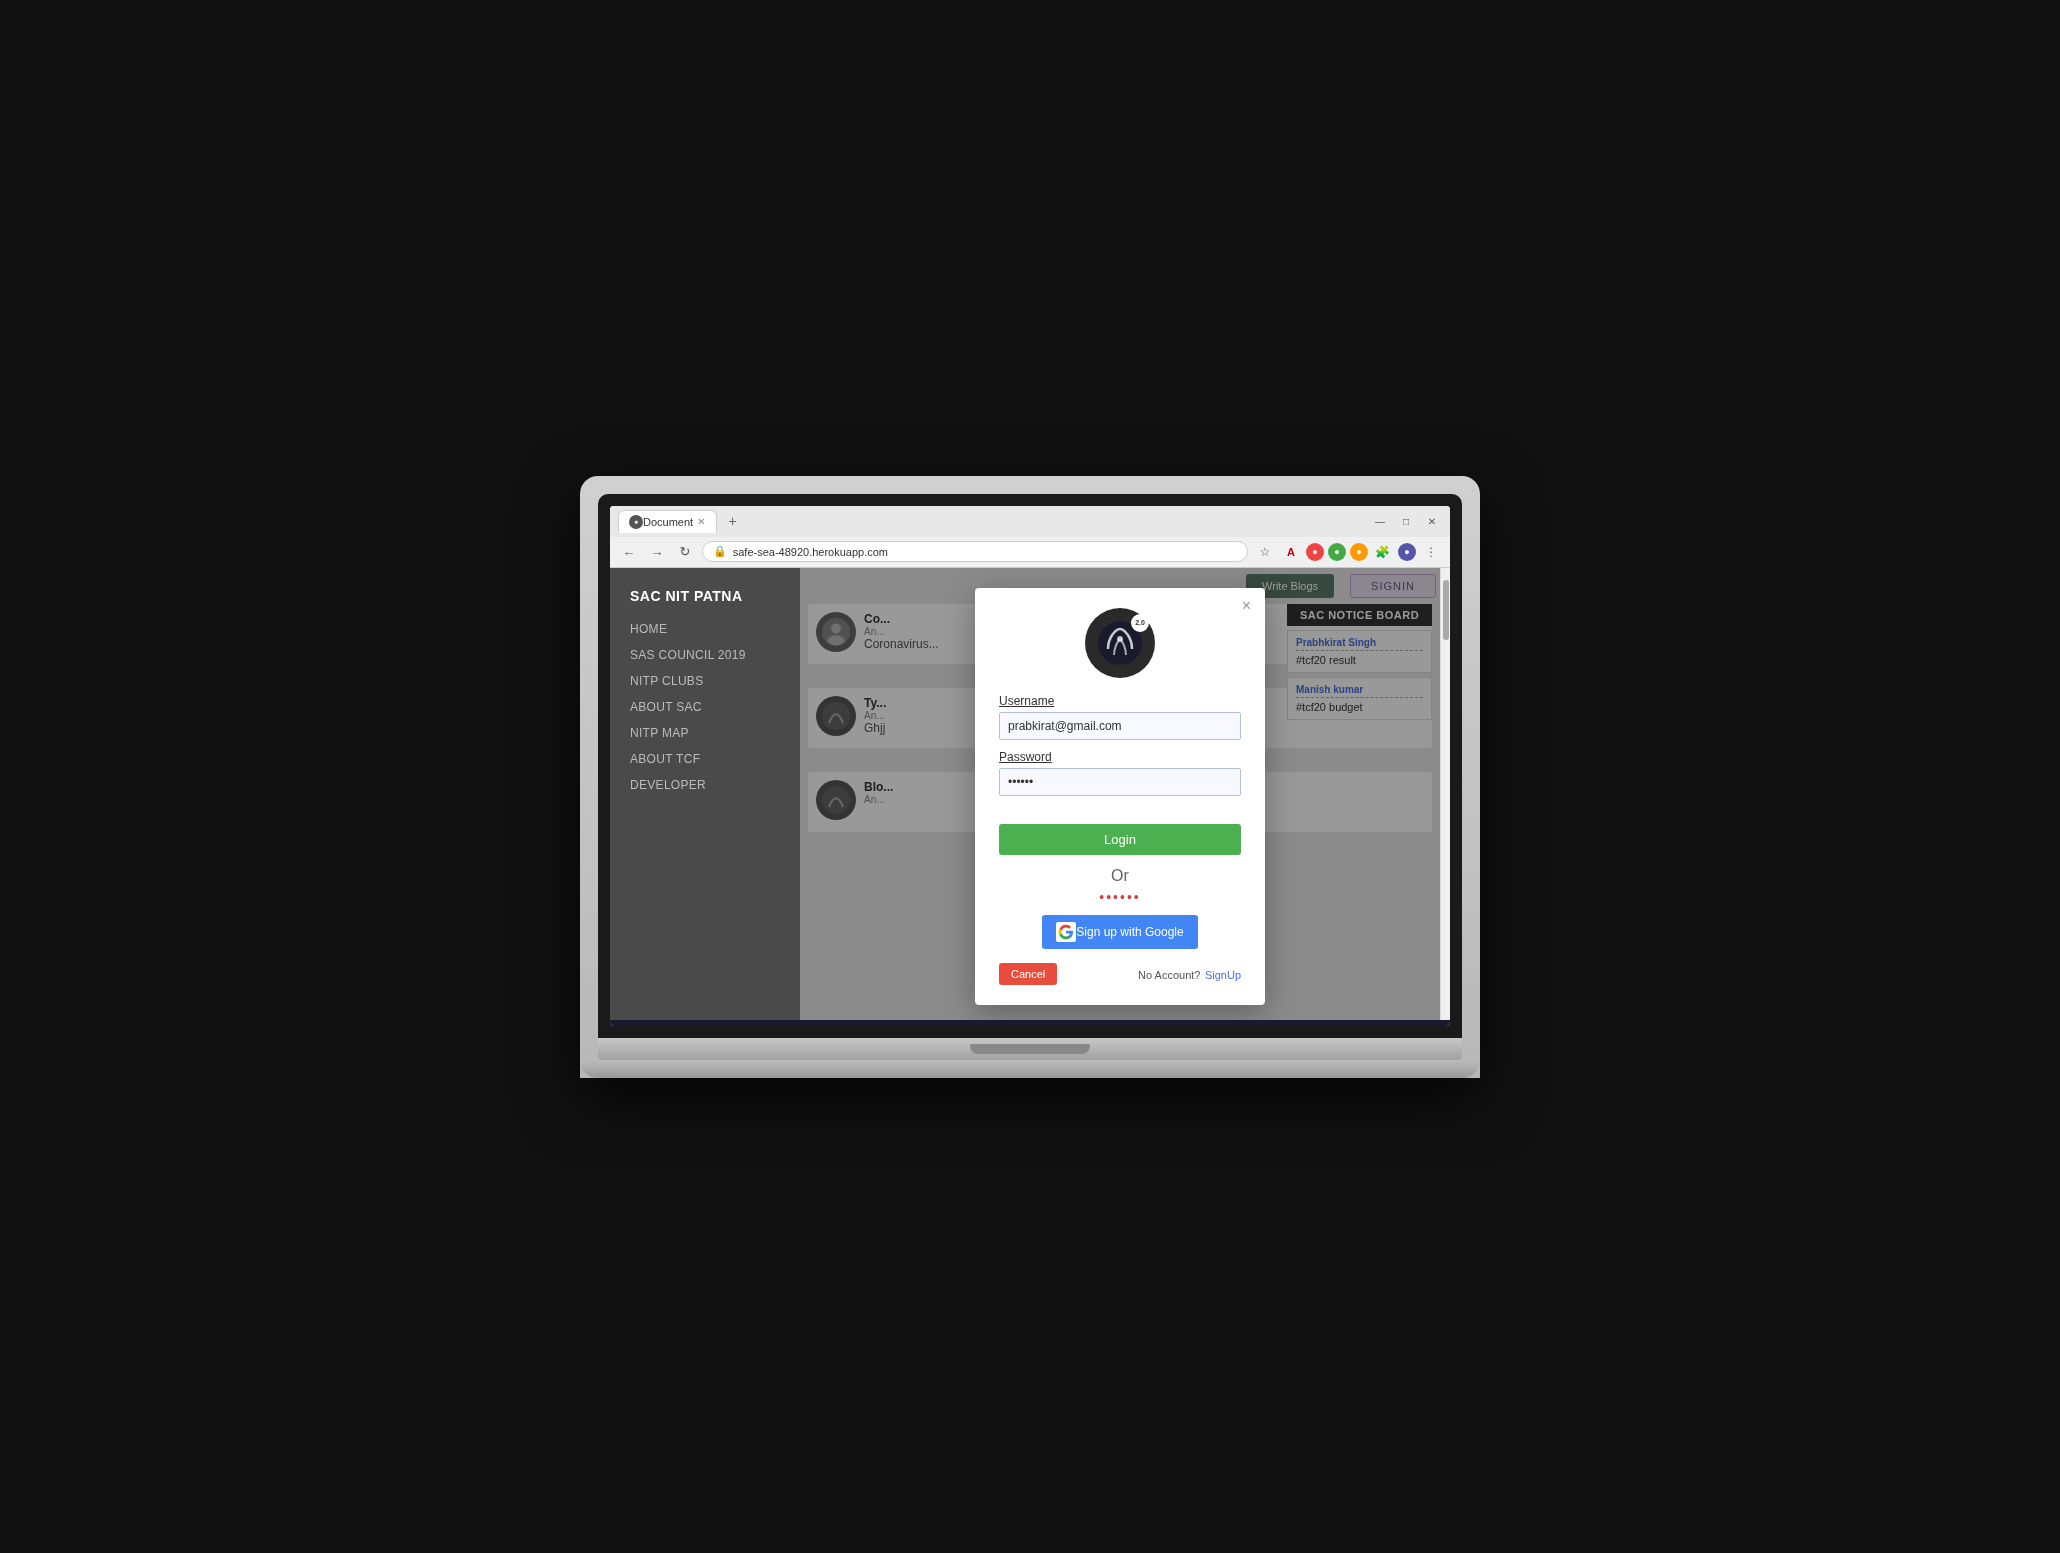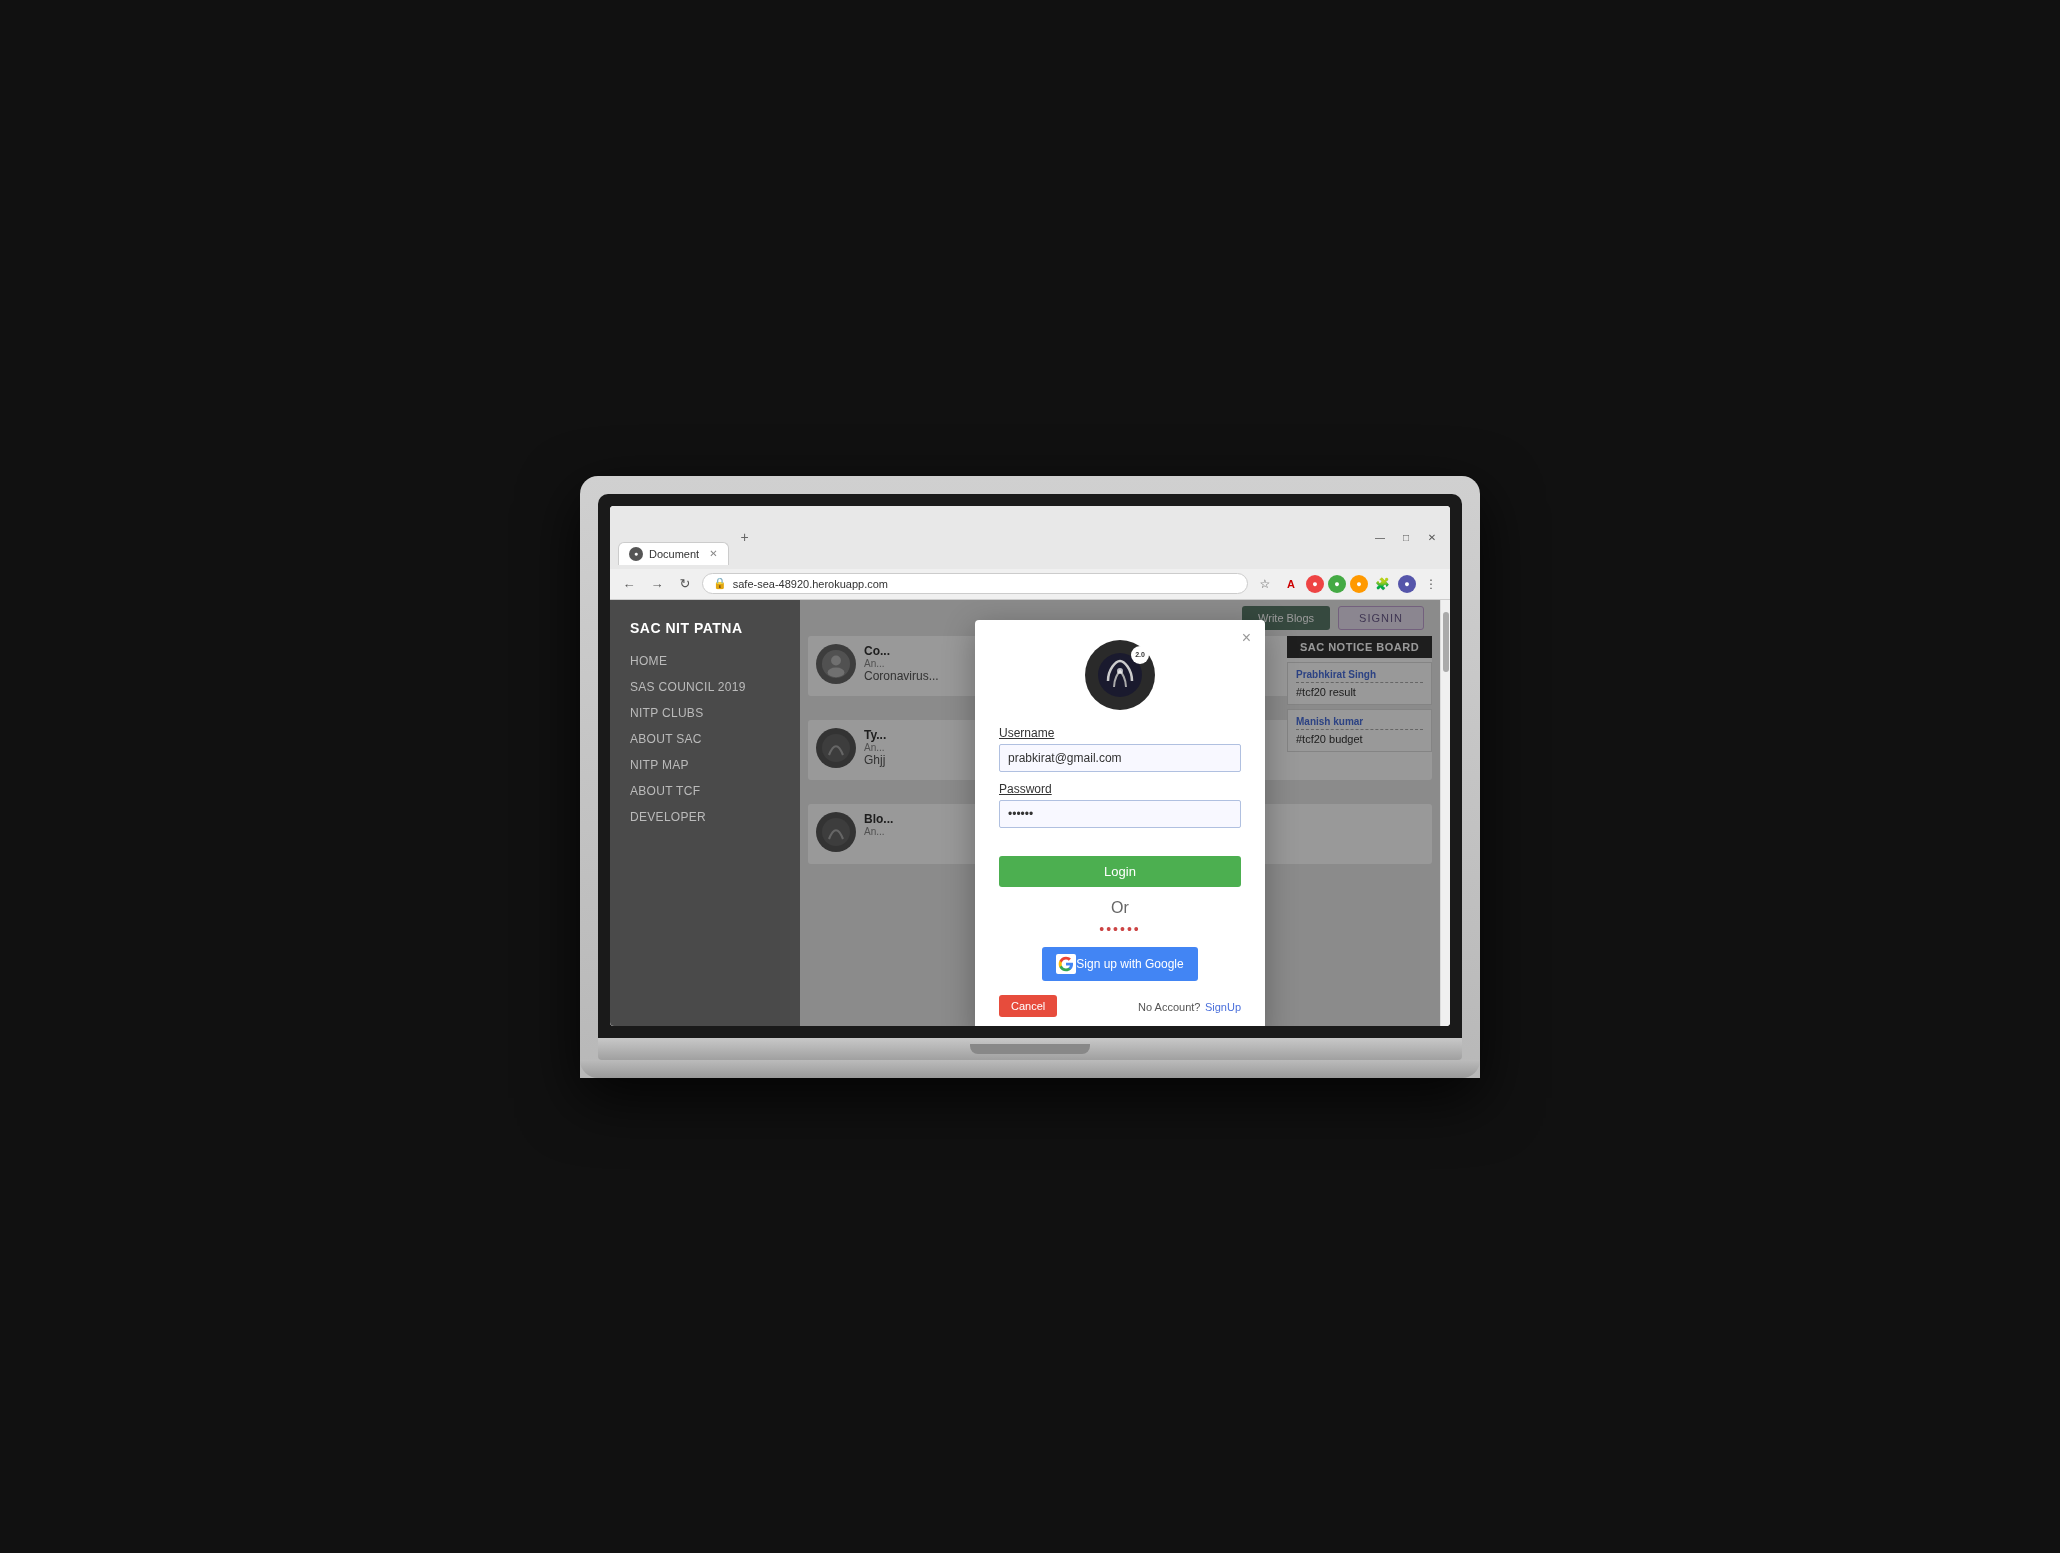--- a/index.html
+++ b/index.html
@@ -66,24 +66,22 @@
       gap: 4px;
     }
     .tab {
       display: flex;
       align-items: center;
       background: #fff;
       border-radius: 6px 6px 0 0;
       padding: 4px 10px;
       font-size: 11px;
       color: #333;
-      gap: 6px;
       border: 1px solid #ccc;
       border-bottom: none;
-      margin-top: 32px;
     }
     .tab-favicon {
       width: 14px;
       height: 14px;
       background: #555;
       border-radius: 50%;
       display: flex;
       align-items: center;
       justify-content: center;
       font-size: 7px;
@@ -201,22 +199,22 @@
     
     .main-area {
       flex: 1;
       background: #e8e8e8;
       overflow: hidden;
       position: relative;
     }
     .main-header {
       display: flex;
       justify-content: flex-end;
-      padding: 6px 16px;
-      gap: 8px;
+      padding: 6px 4px;
+      gap: 16px;
     }
     .write-blogs-btn {
       background: #5a7a6a;
       color: #fff;
       border: none;
       padding: 5px 16px;
       font-size: 11px;
       border-radius: 3px;
       cursor: pointer;
     }

